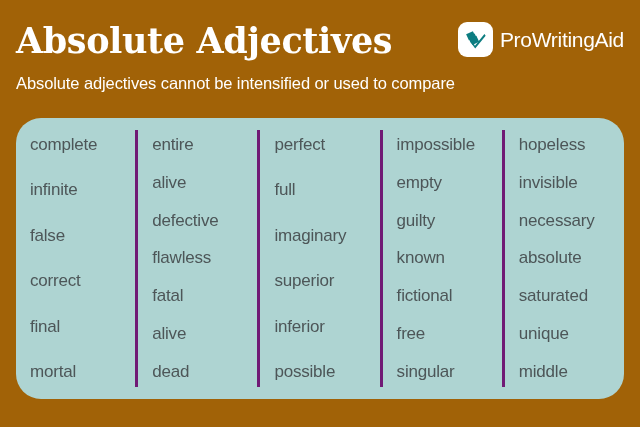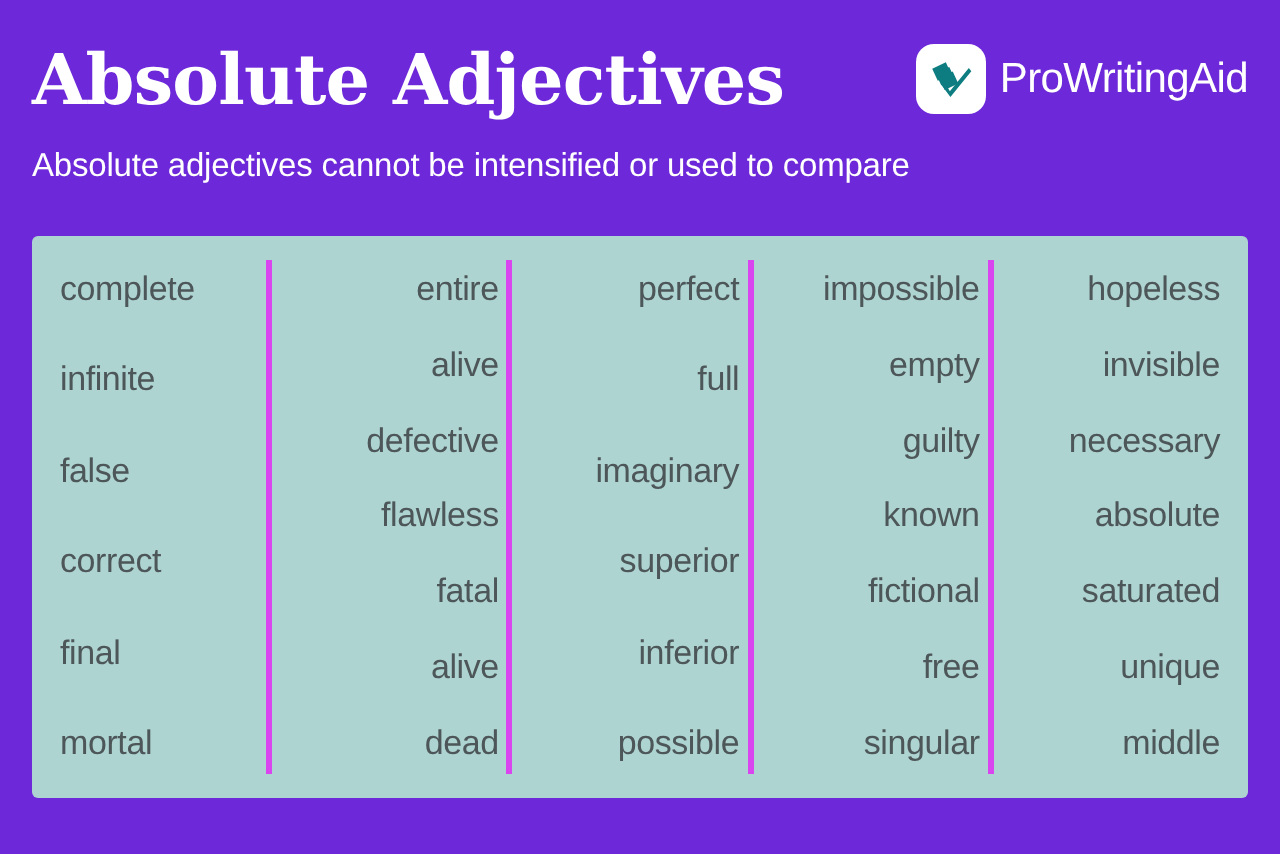--- a/index.html
+++ b/index.html
@@ -10,21 +10,21 @@
     width: 640px;
     height: 427px;
     overflow: hidden;
     font-family: "Liberation Sans", sans-serif;
     background: #0d7d81;
   }
   #infographic {
     position: relative;
     width: 640px;
     height: 427px;
-    background: #6d28d9;
+    background: #a16207;
     box-sizing: border-box;
   }
 
   
   .header {
     position: absolute;
     left: 16px;
     top: 14px;
     right: 16px;
     height: 90px;
@@ -89,39 +89,38 @@
   }
 
   
   .card {
     position: absolute;
     left: 16px;
     top: 118px;
     width: 608px;
     height: 281px;
     background: #aed4d2;
-    border-radius: 3px;
+    border-radius: 25px;
     box-sizing: border-box;
     display: flex;
     align-items: stretch;
-    padding: 12px 10px 12px 0;
+    padding: 12px 0 12px 0;
   }
   .word-column {
     position: relative;
     flex: 1 1 0;
     min-width: 0;
     display: flex;
     flex-direction: column;
     justify-content: space-between;
     padding: 5px 4px 5px 14px;
     box-sizing: border-box;
   }
   .word-column + .word-column {
-    border-left: 3px solid #d946ef;
-    text-align: right;
+    border-left: 3px solid #701a75;
   }
   .word {
     font-family: "Liberation Sans", sans-serif;
     font-size: 17px;
     line-height: 20px;
     letter-spacing: -0.2px;
     color: #4d5658;
     white-space: nowrap;
   }
 </style>

